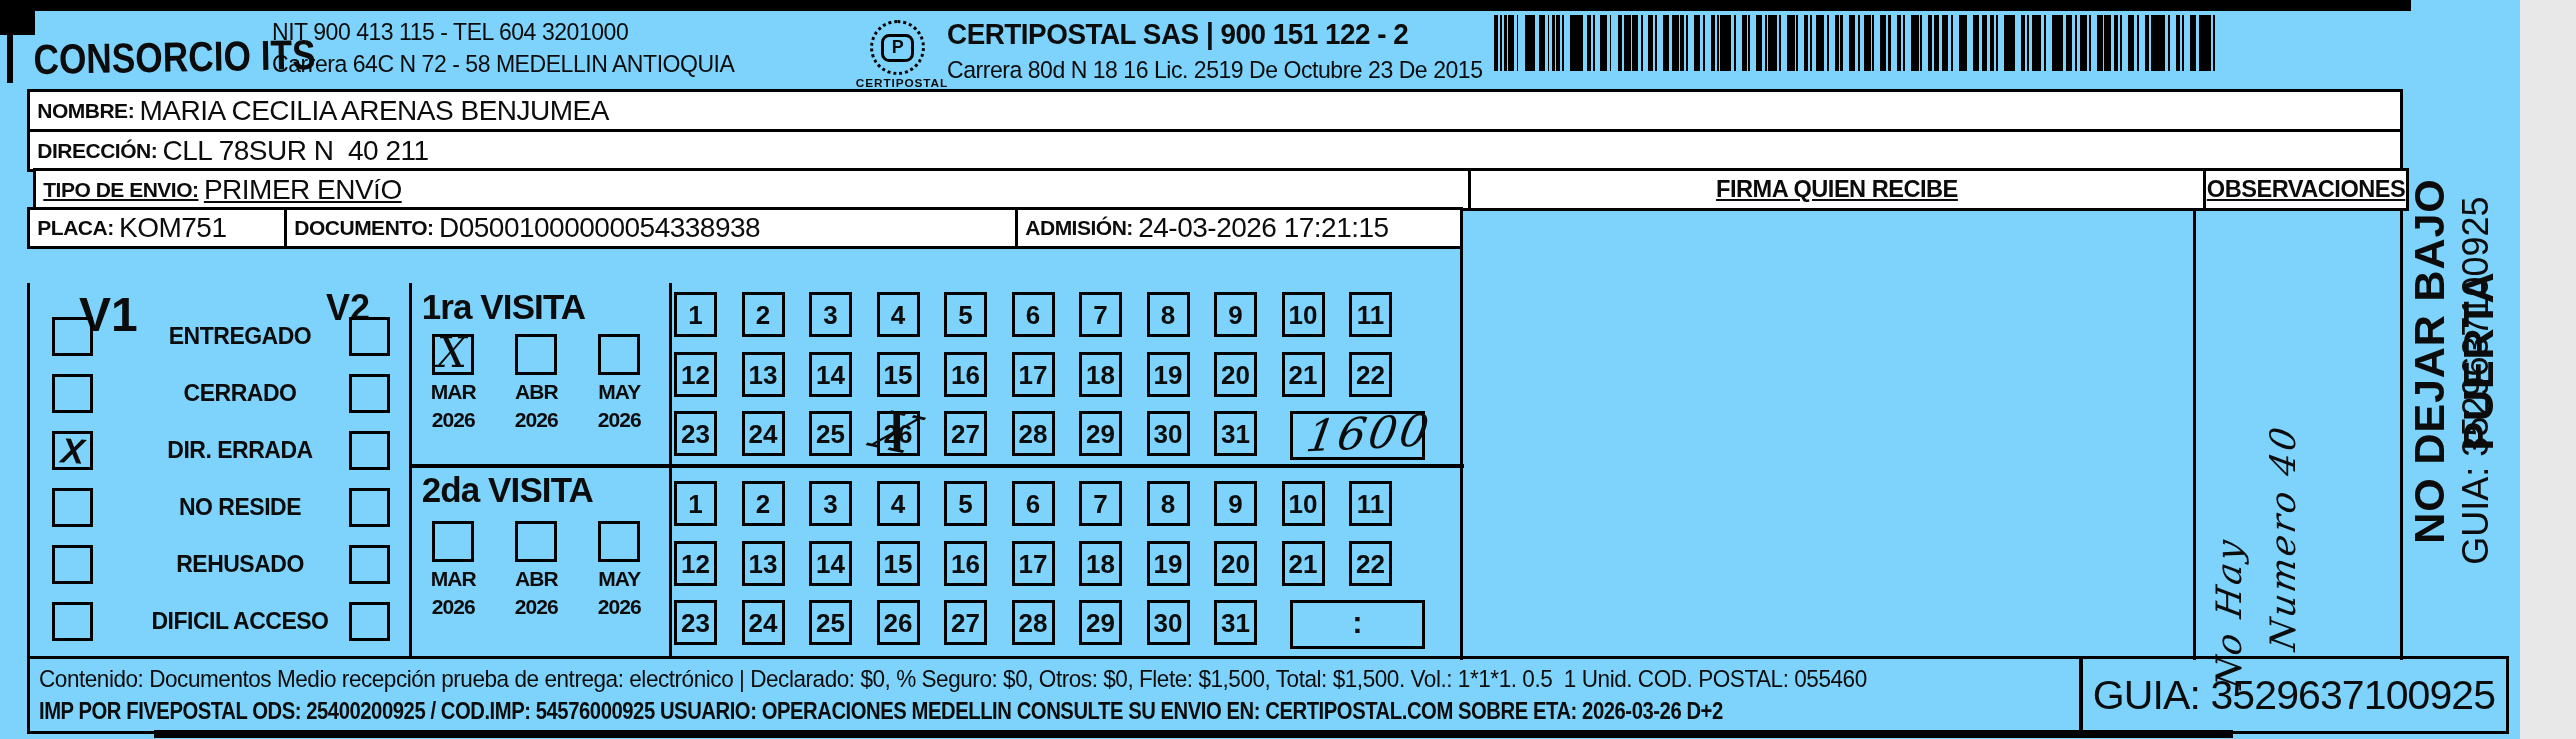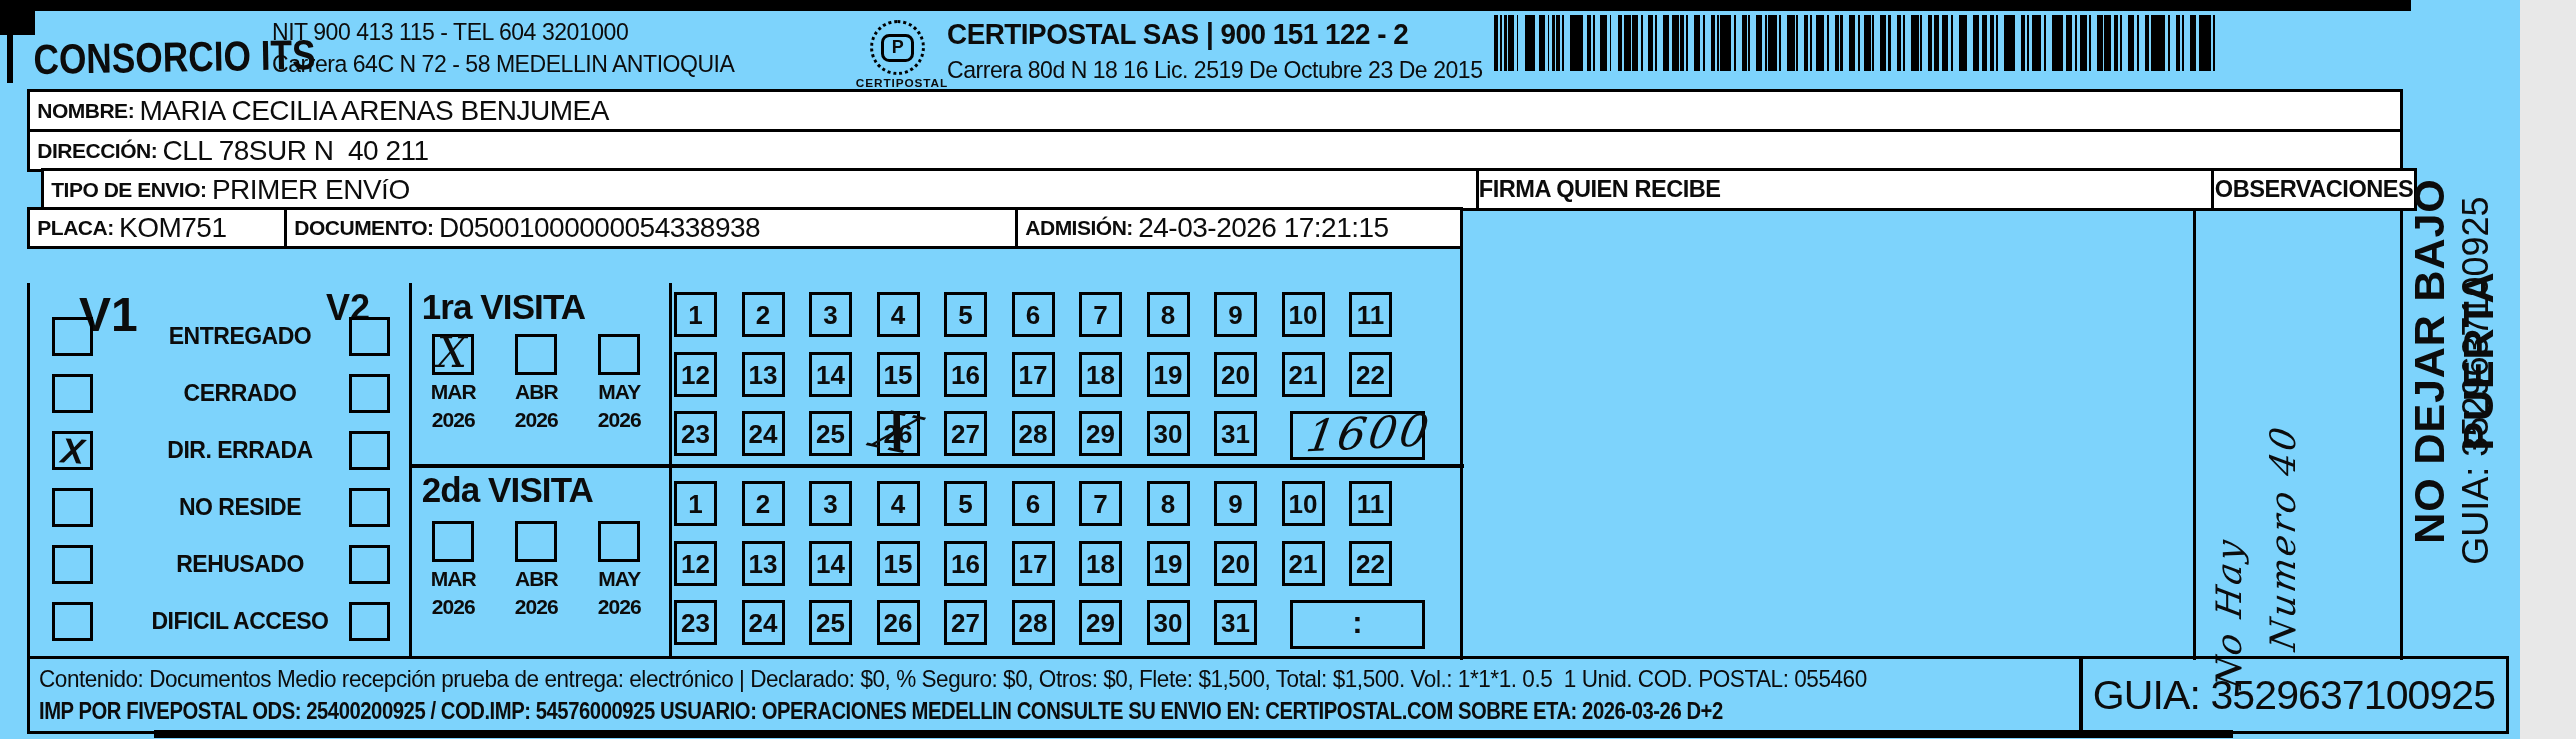--- a/index.html
+++ b/index.html
@@ -34,29 +34,29 @@
   #carrier-line2{margin-top:5.4px;font-size:24.5px;letter-spacing:-0.5px;transform:scaleX(0.94);transform-origin:left top;}
   #barcode{left:1494px;top:14.5px;width:726px;height:56px;
     background-image:
       repeating-linear-gradient(90deg,#000 0 3.6px,rgba(0,0,0,0) 3.6px 6.4px,#000 6.4px 8.2px,rgba(0,0,0,0) 8.2px 13.6px,#000 13.6px 20px,rgba(0,0,0,0) 20px 23px,#000 23px 24.5px,rgba(0,0,0,0) 24.5px 31px),
       repeating-linear-gradient(90deg,rgba(0,0,0,0) 0 10px,#000 10px 12.7px,rgba(0,0,0,0) 12.7px 34px,#000 34px 41px,rgba(0,0,0,0) 41px 48px);}
 
   
   .row{border:3.6px solid #000;background:#fff;box-sizing:border-box;display:flex;align-items:center;}
   #row-nombre{left:27px;top:89px;width:2376px;height:44px;}
   #row-direccion{left:27px;top:129px;width:2376px;height:43px;}
-  #row-tipo{left:41px;top:168px;width:2376px;height:43px;}
+  #row-tipo{left:33px;top:168px;width:2376px;height:43px;text-decoration:underline;}
   #row-placa{left:27px;top:207px;width:1436px;height:42px;}
   #row-ciudad{left:27px;top:245px;width:1436px;height:42px;}
   .lbl{font-size:21px;font-weight:bold;letter-spacing:-0.5px;padding:0 5.4px 0 7.3px;}
   .big{font-size:28px;letter-spacing:-0.5px;}
   .cell{display:flex;align-items:center;height:100%;box-sizing:border-box;}
   .cdiv{border-left:3.6px solid #000;}
   #cell-tipo{width:1433px;}
-  #cell-firma-h{width:736px;justify-content:flex-start;}
+  #cell-firma-h{width:736px;justify-content:center;}
   #cell-obs-h{width:203px;justify-content:center;}
   .hdr{font-size:23.6px;font-weight:bold;letter-spacing:-0.5px;}
   #cell-placa{width:254px;}
   #cell-documento{width:731px;}
   #cell-admision{flex:1;}
   #cell-ciudad{width:972px;}
   #cell-id{width:195px;}
   #cell-tel{flex:1;}
 
   

